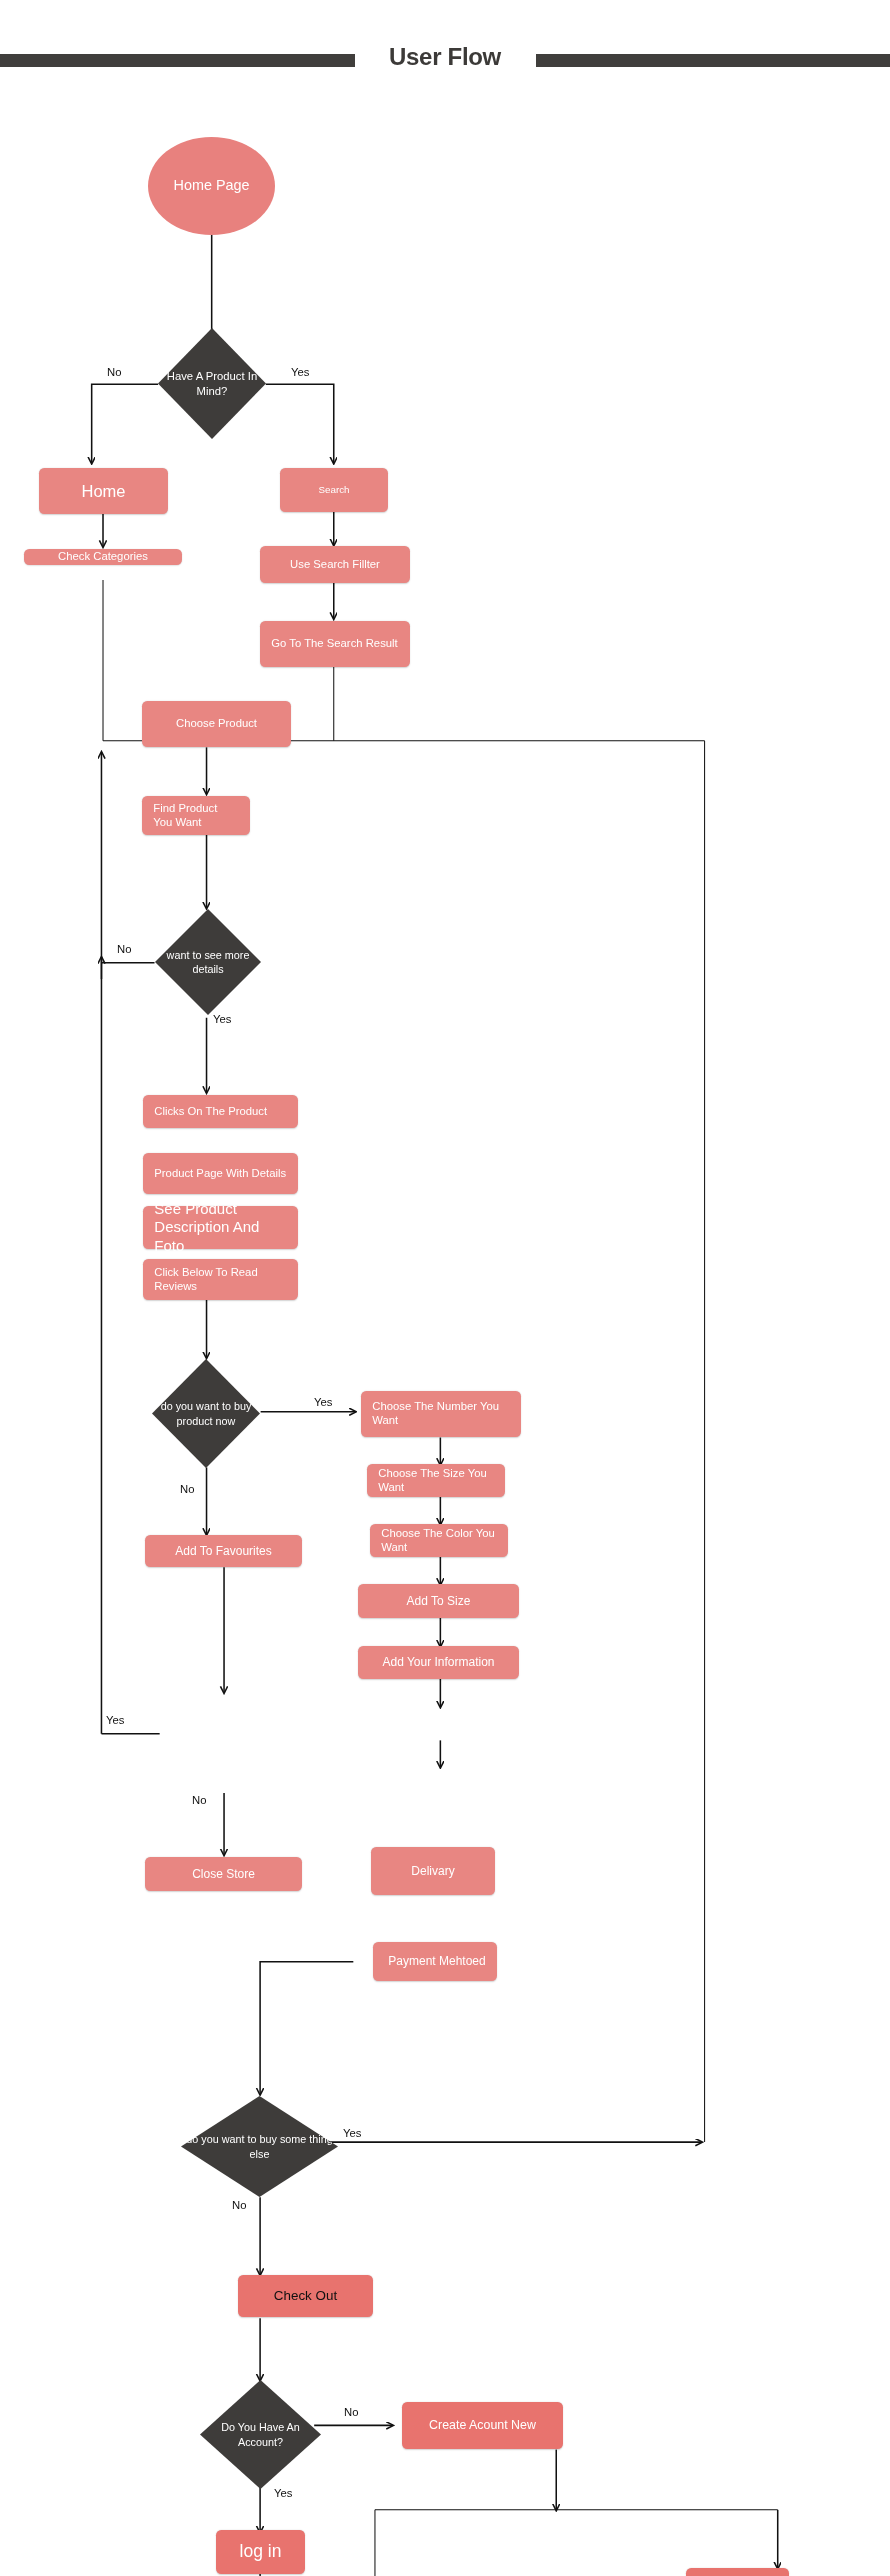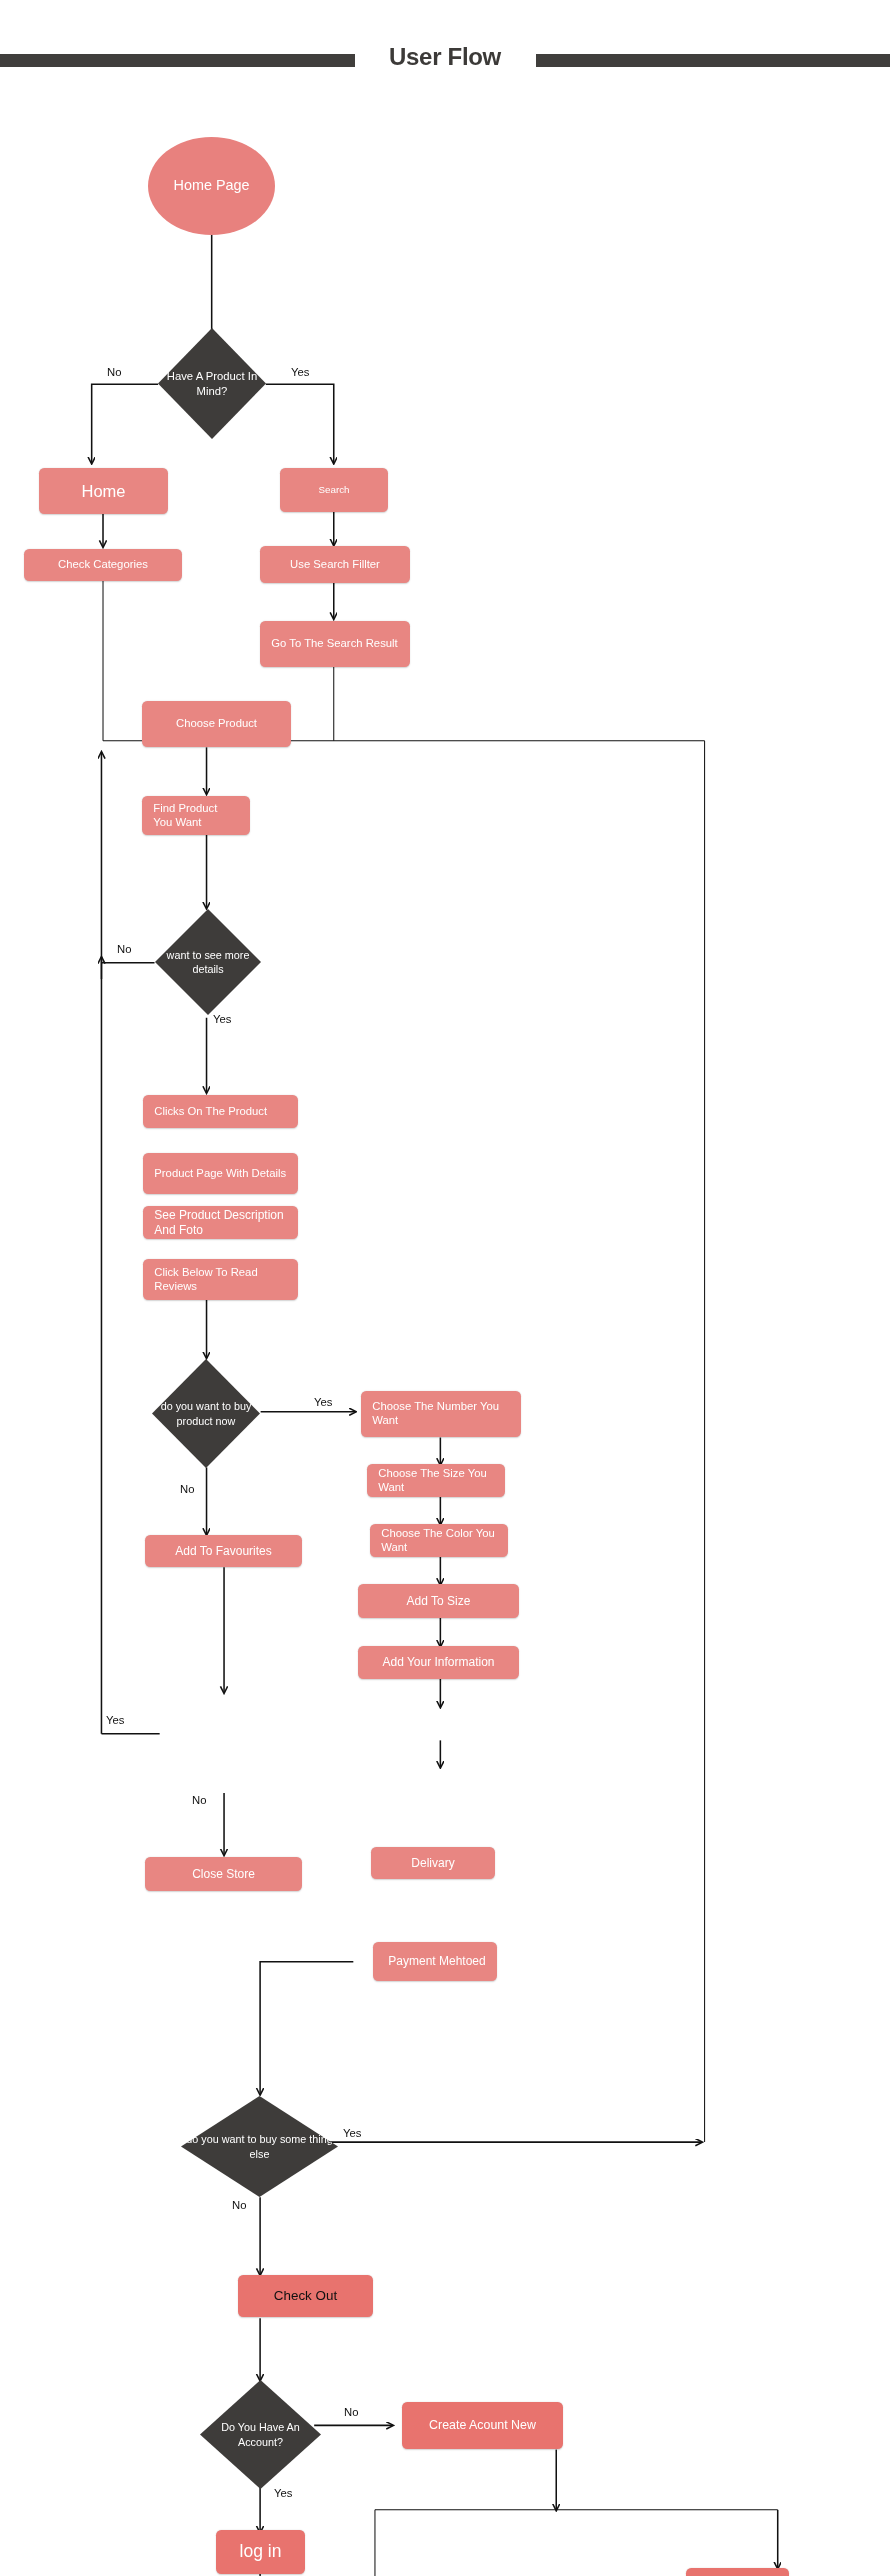--- a/index.html
+++ b/index.html
@@ -152,21 +152,21 @@
   <div class="edge-label" style="left:107px;top:367px;">No</div>
   <div class="edge-label" style="left:291px;top:367px;">Yes</div>
 
   <div class="node box" style="left:39px;top:468px;width:129px;height:46px;font-size:16.5px;justify-content:center;">
     <span class="box-text">Home</span>
   </div>
   <div class="node box" style="left:280px;top:468px;width:108px;height:44px;font-size:9.8px;justify-content:center;">
     <span class="box-text">Search</span>
   </div>
 
-  <div class="node box" style="left:24px;top:549px;width:158px;height:32px;font-size:11.3px;justify-content:center;">
+  <div class="node box" style="left:24px;top:549px;width:158px;height:16px;font-size:11.3px;justify-content:center;">
     <span class="box-text">Check Categories</span>
   </div>
   <div class="node box" style="left:260px;top:546px;width:150px;height:37px;font-size:11.3px;justify-content:center;">
     <span class="box-text">Use Search Fillter</span>
   </div>
   <div class="node box" style="left:260px;top:621px;width:150px;height:46px;font-size:11.3px;">
     <span class="box-text">Go To The Search Result</span>
   </div>
 
   <div class="node box" style="left:142px;top:701px;width:149px;height:46px;font-size:11.3px;justify-content:center;">
@@ -182,21 +182,21 @@
   </div>
   <div class="edge-label" style="left:117px;top:944px;">No</div>
   <div class="edge-label" style="left:213px;top:1014px;">Yes</div>
 
   <div class="node box" style="left:143px;top:1095px;width:155px;height:33px;font-size:11.3px;">
     <span class="box-text">Clicks On The Product</span>
   </div>
   <div class="node box" style="left:143px;top:1153px;width:155px;height:41px;font-size:11.3px;">
     <span class="box-text">Product Page With Details</span>
   </div>
-  <div class="node box" style="left:143px;top:1206px;width:155px;height:33px;font-size:12px;">
+  <div class="node box" style="left:143px;top:1206px;width:155px;height:43px;font-size:15px;">
     <span class="box-text">See Product Description And Foto</span>
   </div>
   <div class="node box" style="left:143px;top:1259px;width:155px;height:41px;font-size:11.3px;">
     <span class="box-text">Click Below To Read Reviews</span>
   </div>
 
   <div class="node diamond" style="left:152px;top:1359px;width:108px;height:109px;font-size:10.8px;">
     <span class="d-text">do you want to buy product now</span>
   </div>
   <div class="edge-label" style="left:314px;top:1397px;">Yes</div>
@@ -210,21 +210,21 @@
   </div>
   <div class="node box" style="left:370px;top:1524px;width:138px;height:33px;font-size:11.3px;">
     <span class="box-text">Choose The Color You Want</span>
   </div>
   <div class="node box" style="left:358px;top:1584px;width:161px;height:34px;font-size:12px;justify-content:center;">
     <span class="box-text">Add To Size</span>
   </div>
   <div class="node box" style="left:358px;top:1646px;width:161px;height:33px;font-size:12px;justify-content:center;">
     <span class="box-text">Add Your Information</span>
   </div>
-  <div class="node box" style="left:371px;top:1847px;width:124px;height:32px;font-size:12px;justify-content:center;">
+  <div class="node box" style="left:371px;top:1847px;width:124px;height:48px;font-size:12px;justify-content:center;">
     <span class="box-text">Delivary</span>
   </div>
   <div class="node box" style="left:373px;top:1942px;width:124px;height:39px;font-size:12px;justify-content:flex-end;">
     <span class="box-text">Payment Mehtoed</span>
   </div>
 
   <div class="node box" style="left:145px;top:1535px;width:157px;height:32px;font-size:12px;justify-content:center;">
     <span class="box-text">Add To Favourites</span>
   </div>
 

